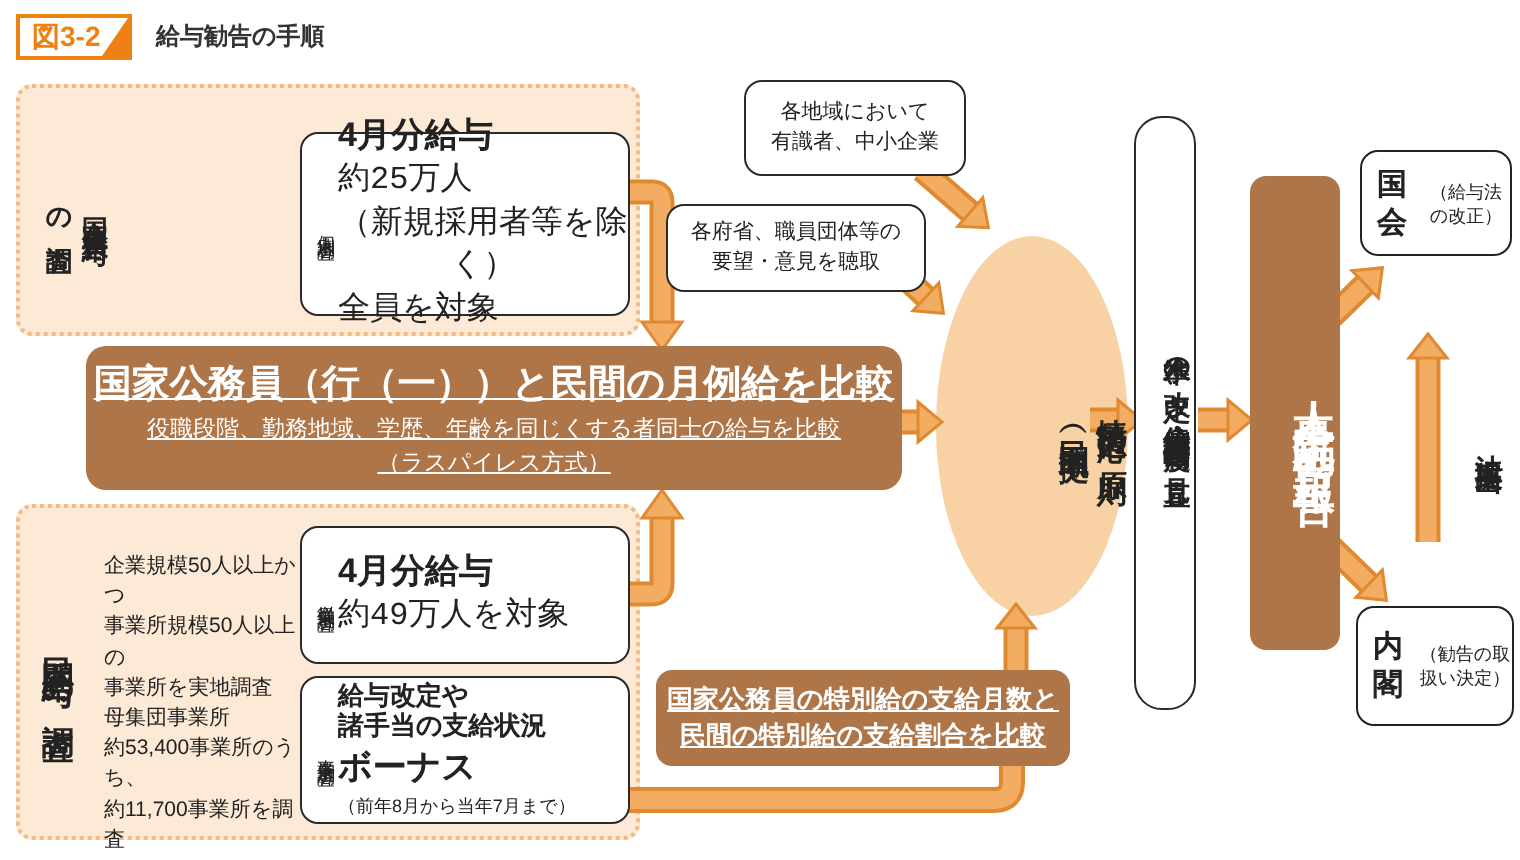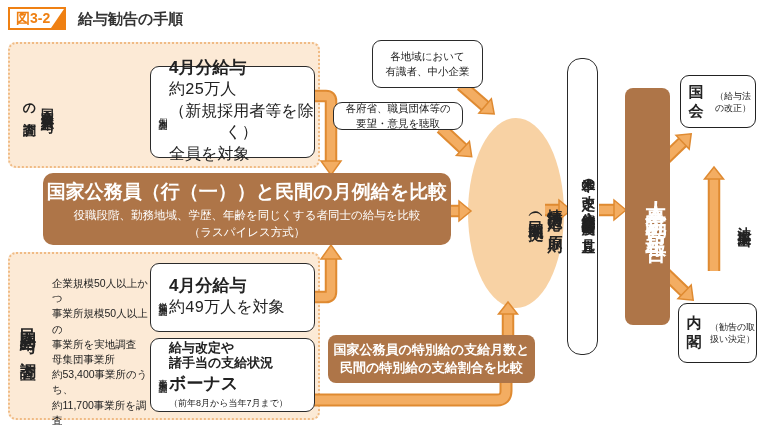--- a/index.html
+++ b/index.html
@@ -19,21 +19,21 @@
 
   .abs{position:absolute;}
   .z0{z-index:0;} .z1{z-index:1;} .z2{z-index:2;}
 
   
   .badge{left:8px;top:7px;width:58px;height:23px;border:2px solid var(--orange);
          background:#fff;display:flex;align-items:center;justify-content:flex-start;
          padding-left:6px;font-weight:bold;font-size:14px;color:var(--orange);}
   .badge-tri{position:absolute;right:0;top:0;width:13px;height:100%;background:var(--orange);
          clip-path:polygon(100% 0,100% 100%,0 100%);}
-  .fig-title{left:78px;top:10px;font-size:15px;font-weight:bold;color:#333;}
+  .fig-title{left:78px;top:10px;font-size:12px;font-weight:bold;color:#333;}
 
   
   .panel{background:var(--panel);border:2px dotted var(--panel-border);border-radius:8px;}
   .panel1{left:8px;top:42px;width:312px;height:126px;}
   .panel2{left:8px;top:252px;width:312px;height:168px;}
 
   
   .vtext{writing-mode:vertical-rl;text-orientation:mixed;text-align:center;}
   .vtext span{display:block;}
 
@@ -51,32 +51,32 @@
   .wbox3{left:150px;top:338px;width:165px;height:74px;}
   .wbox .side{flex:0 0 18px;font-size:9px;letter-spacing:1px;color:#222;padding:4px 0 4px 4px;}
   .wbox .body{flex:1;display:flex;flex-direction:column;align-items:flex-start;justify-content:center;line-height:1.35;}
   .wbox .title{font-size:17px;font-weight:bold;}
   .wbox .sub{font-size:16px;text-align:center;font-family:Liberation Mono, monospace;}
   .wbox3 .t12{font-size:13px;font-weight:bold;line-height:1.15;text-align:center;}
   .wbox3 .t3{font-size:17px;font-weight:bold;margin-top:2px;}
   .wbox3 .nt{font-size:9px;margin-top:1px;}
 
   
-  .bbox{background:var(--brown);border-radius:10px;color:#fff;text-align:center;}
+  .bbox{background:var(--brown);border-radius:10px;color:#fff;text-align:center;text-decoration:underline;}
   .monthly{left:43px;top:173px;width:408px;height:72px;display:flex;flex-direction:column;justify-content:center;}
   .monthly .t{font-size:19px;font-weight:bold;letter-spacing:0px;}
   .monthly .s{font-size:11.5px;line-height:1.25;margin-top:3px;}
   .special{left:328px;top:335px;width:207px;height:48px;display:flex;flex-direction:column;justify-content:center;border-radius:8px;}
   .special div{font-size:13px;font-weight:bold;line-height:1.4;}
 
   
   .hear{background:#fff;border:1.5px solid #2a2a2a;border-radius:9px;display:flex;flex-direction:column;
         align-items:center;justify-content:center;font-size:10.5px;line-height:1.4;text-align:center;}
   .hear1{left:372px;top:40px;width:111px;height:48px;}
-  .hear2{left:333px;top:102px;width:130px;height:28px;text-align:center;}
+  .hear2{left:333px;top:102px;width:130px;height:44px;text-align:center;}
 
   
   .ellipse-label{left:468px;top:128px;width:96px;height:170px;font-size:15px;font-weight:bold;letter-spacing:2px;}
 
   
   .revision{left:567px;top:58px;width:31px;height:297px;background:#fff;border:1.5px solid #2a2a2a;
             border-radius:14px;font-size:13.5px;font-weight:bold;letter-spacing:1px;}
   .npa{left:625px;top:88px;width:45px;height:237px;background:var(--brown);border-radius:8px;
        color:#fff;font-size:21px;font-weight:bold;letter-spacing:6px;}
   .gov{background:#fff;border:1.8px solid #222;border-radius:9px;display:flex;flex-direction:row;

